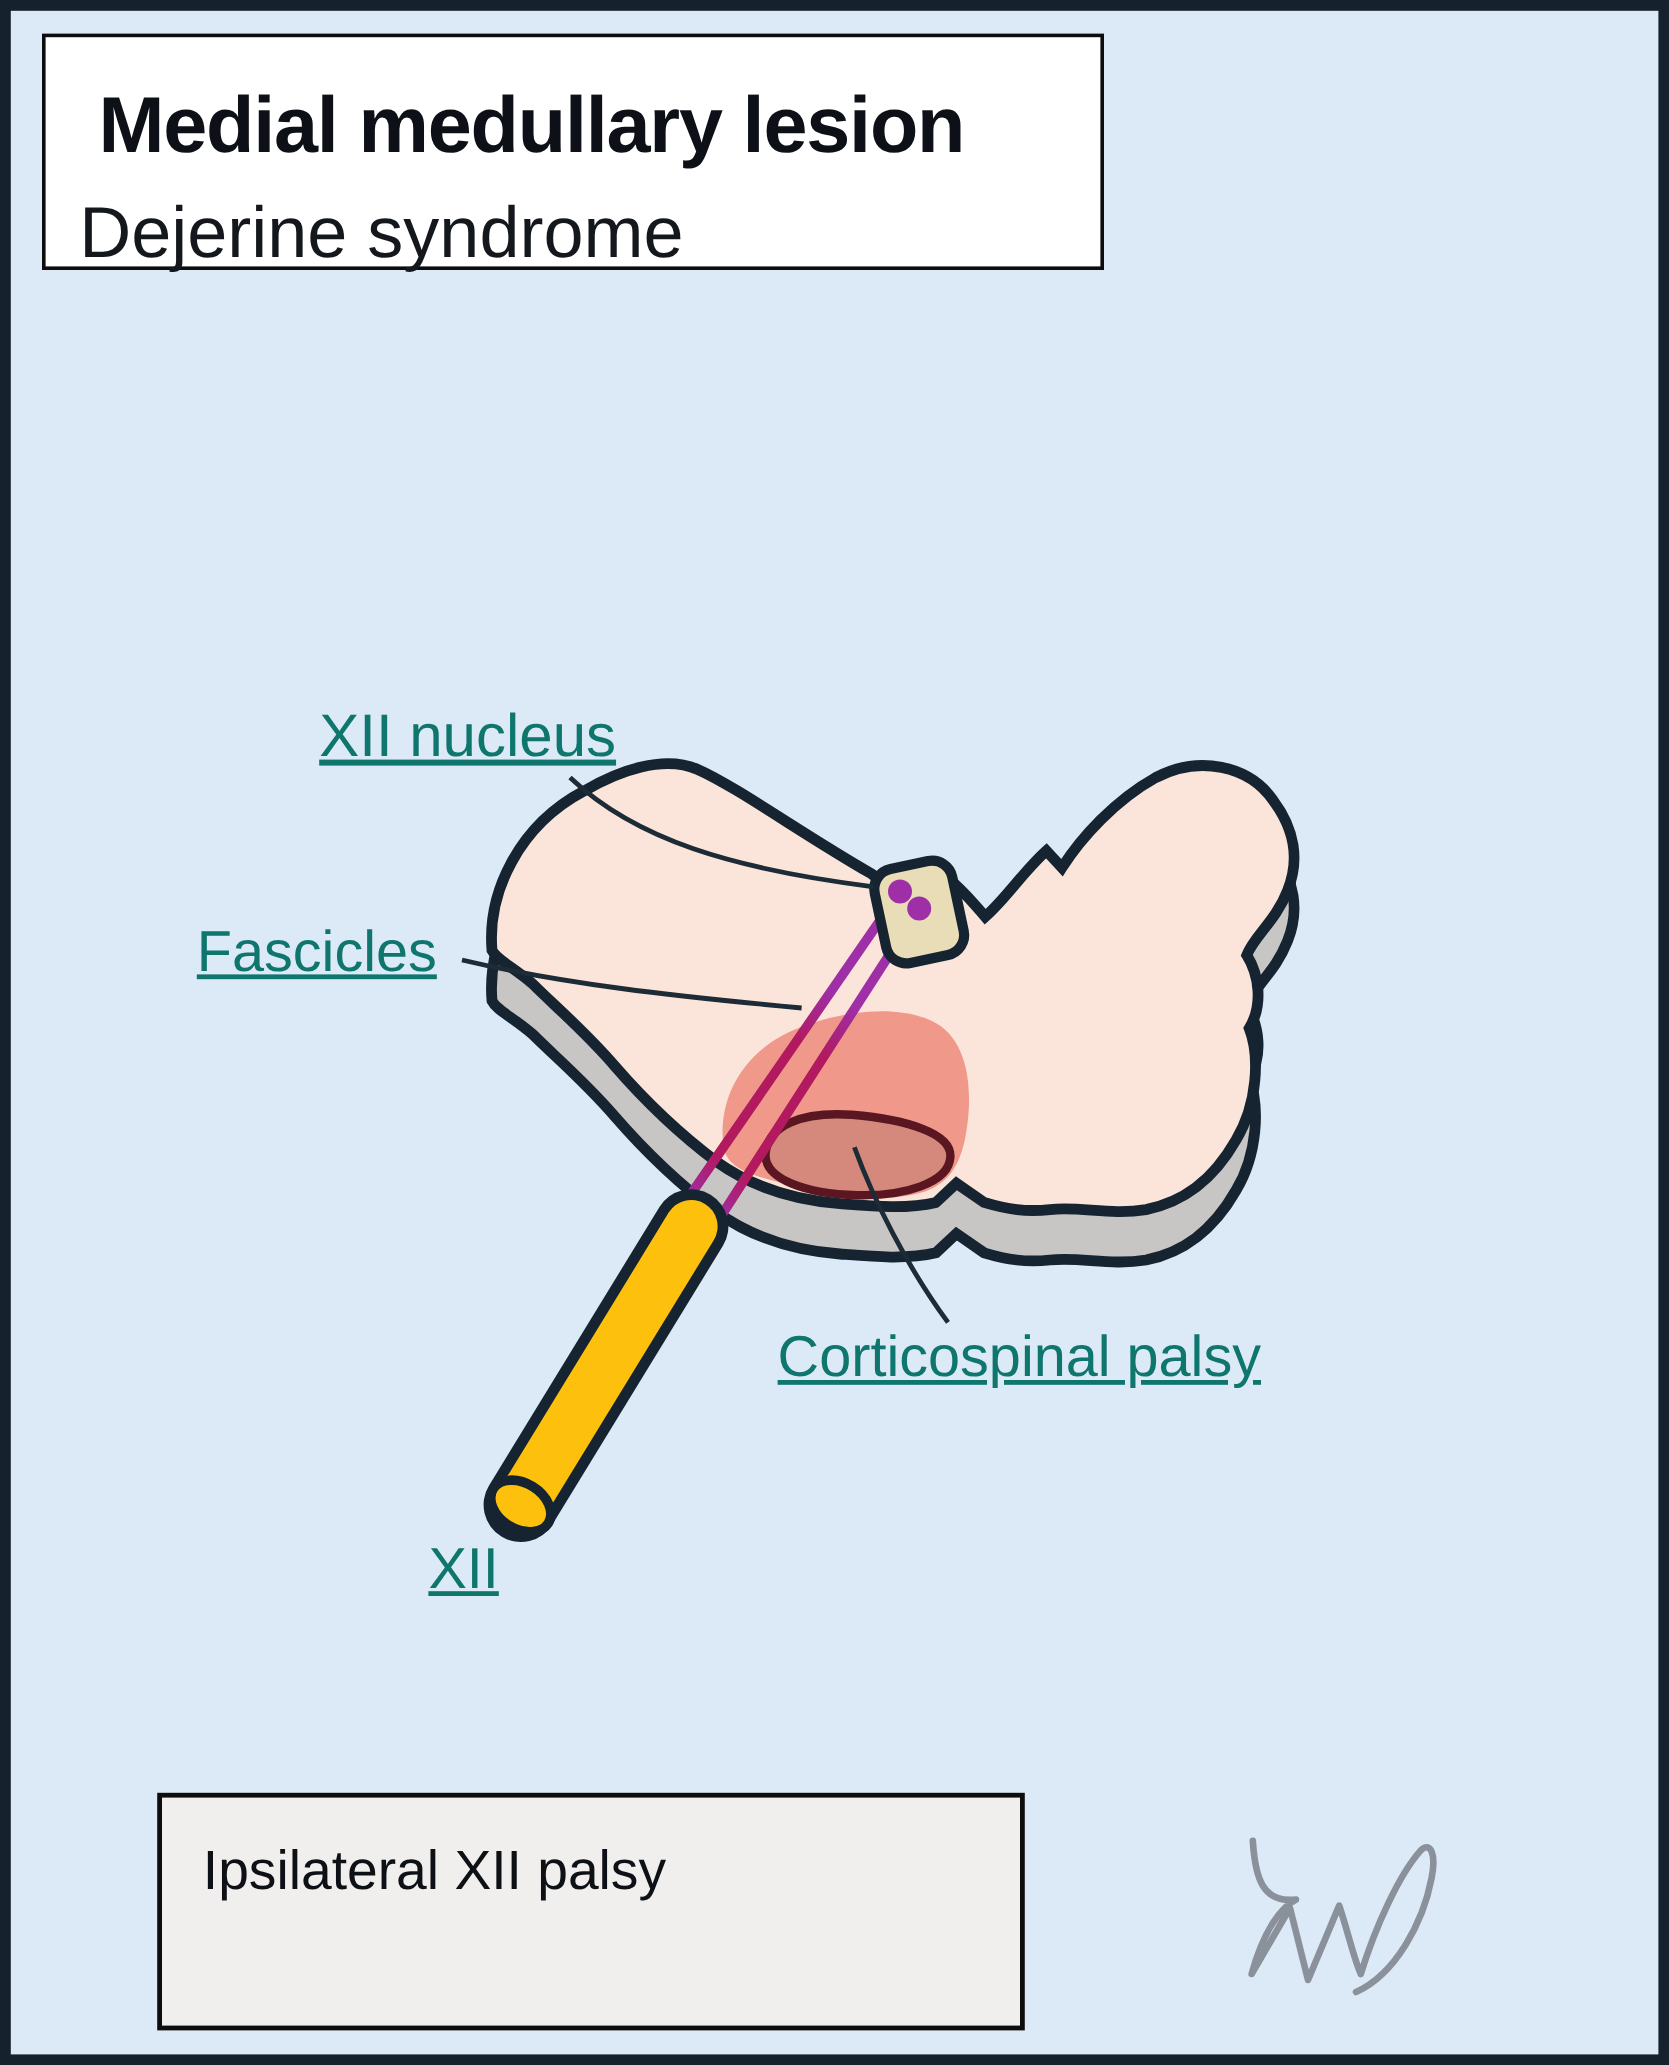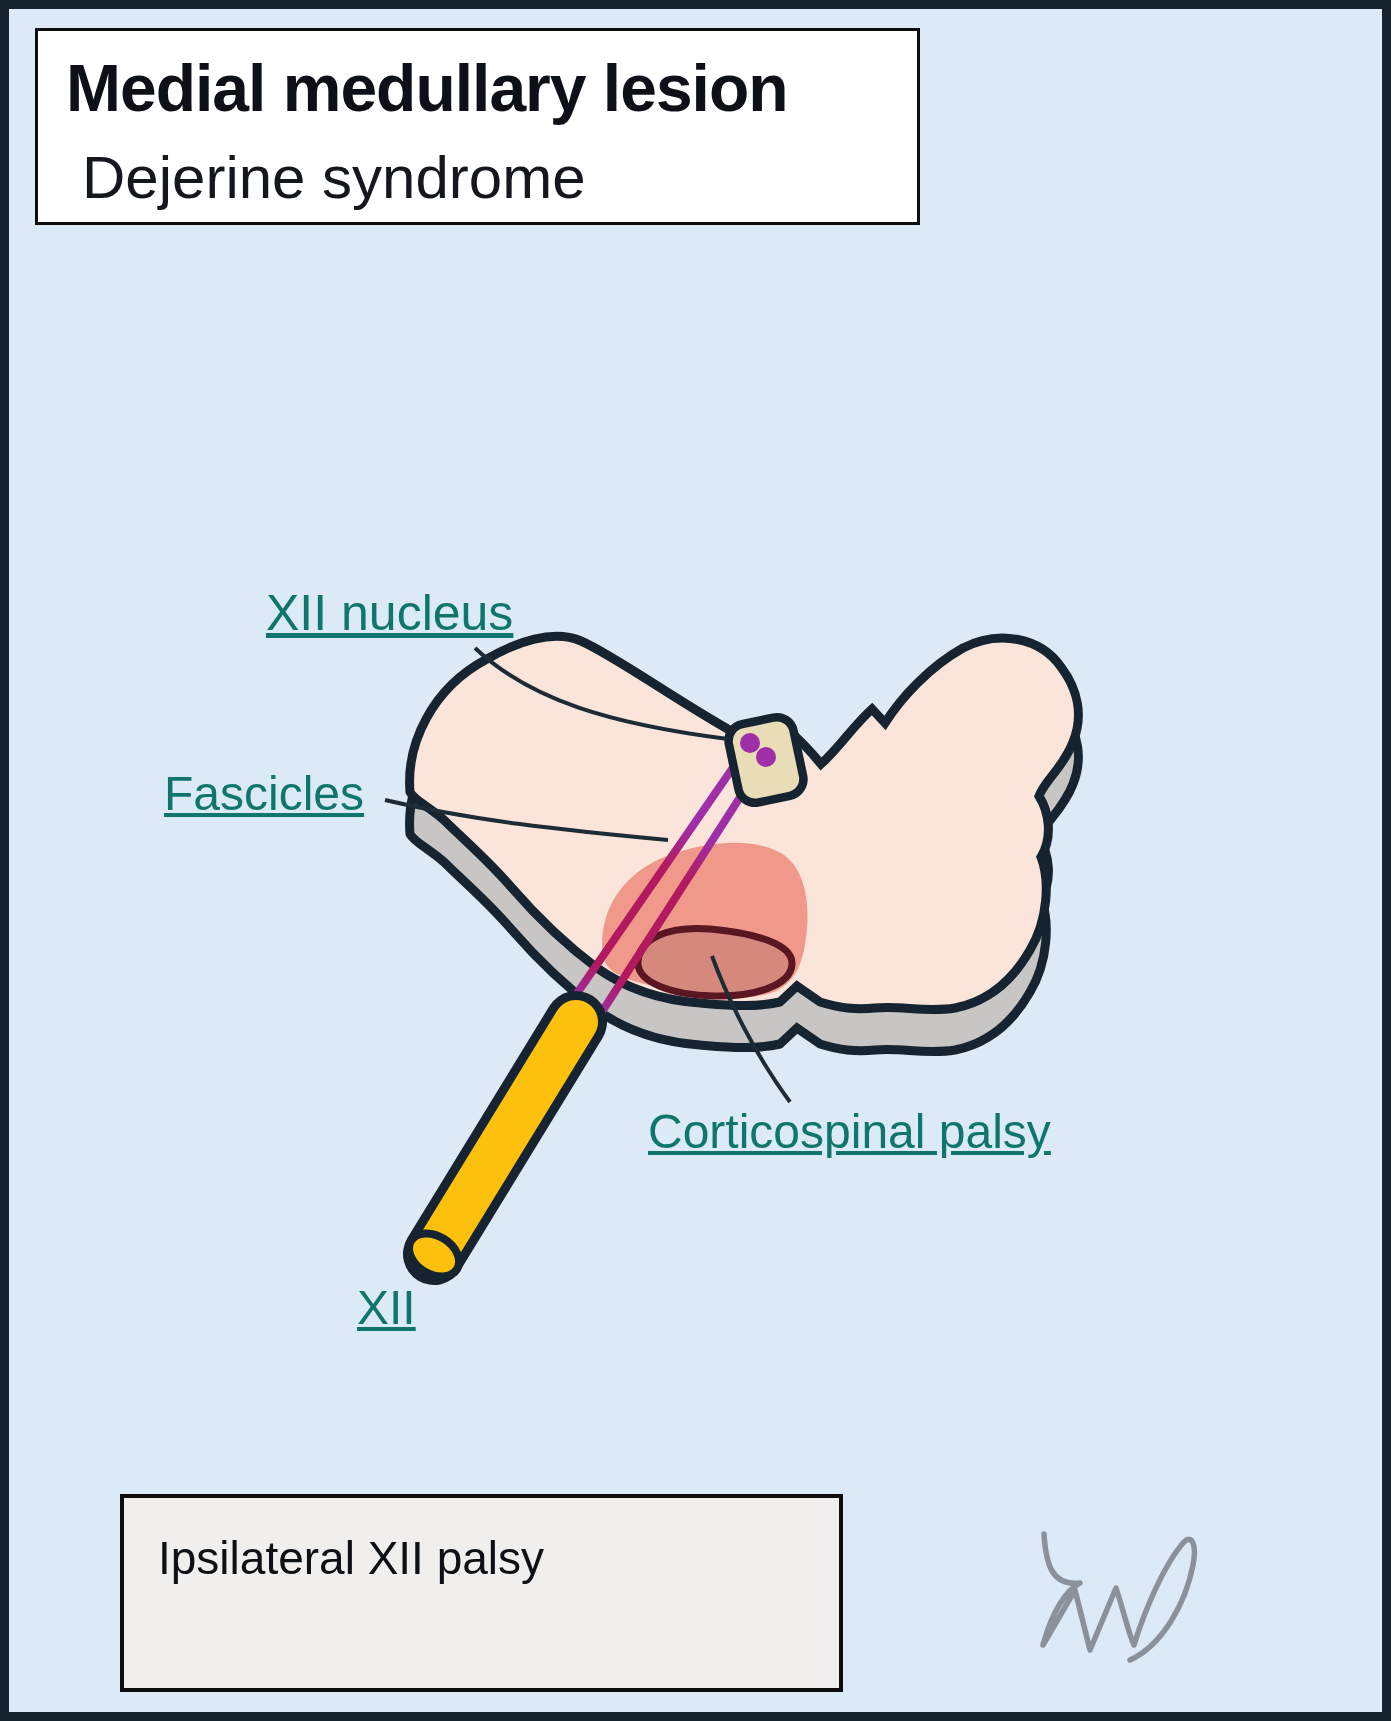--- a/index.html
+++ b/index.html
@@ -10,38 +10,38 @@
     overflow:hidden;
   }
   .stage{position:relative;width:1391px;height:1721px;background:#dce9f6;}
   .frame{position:absolute;inset:0;border:9px solid #16212e;pointer-events:none;z-index:50;}
   .title-box{
     position:absolute;left:35px;top:28px;width:885px;height:197px;
     box-sizing:border-box;background:#ffffff;border:3px solid #0d0d0d;
     padding:18px 28px;z-index:10;
   }
   .title-box h1{
-    margin:0;font-size:66px;line-height:78px;font-weight:bold;
+    margin:16px;font-size:66px;line-height:78px;font-weight:bold;
     color:#0d1117;letter-spacing:-1px;white-space:nowrap;
   }
   .title-box h2{
-    margin:16px;font-size:60px;line-height:70px;font-weight:normal;
+    margin:0;font-size:60px;line-height:70px;font-weight:normal;
     color:#14181d;letter-spacing:0px;white-space:nowrap;
   }
   .diagram-label{
     position:absolute;color:#0f766e;font-size:48px;line-height:1.1;
     white-space:nowrap;z-index:20;text-decoration:underline;
   }
   .lbl-xii-nucleus{left:266px;top:586px;font-size:50px;}
   .lbl-medulla{left:688px;top:580px;font-size:58px;font-weight:bold;}
   .lbl-fascicles{left:164px;top:768px;}
   .lbl-cst{left:648px;top:1106px;}
   .lbl-xii{left:357px;top:1282px;}
   .findings-box{
-    position:absolute;left:120px;top:1494px;width:723px;height:198px;
+    position:absolute;left:131px;top:1494px;width:723px;height:198px;
     box-sizing:border-box;background:#f0efee;border:4px solid #0d0d0d;
     padding:26px 0 0 34px;z-index:10;
   }
   .findings-box p{
     margin:0;font-size:46px;line-height:68px;color:#0d1014;white-space:nowrap;
   }
   svg.art{position:absolute;left:0;top:0;z-index:5;}
 </style>
 </head>
 <body>

